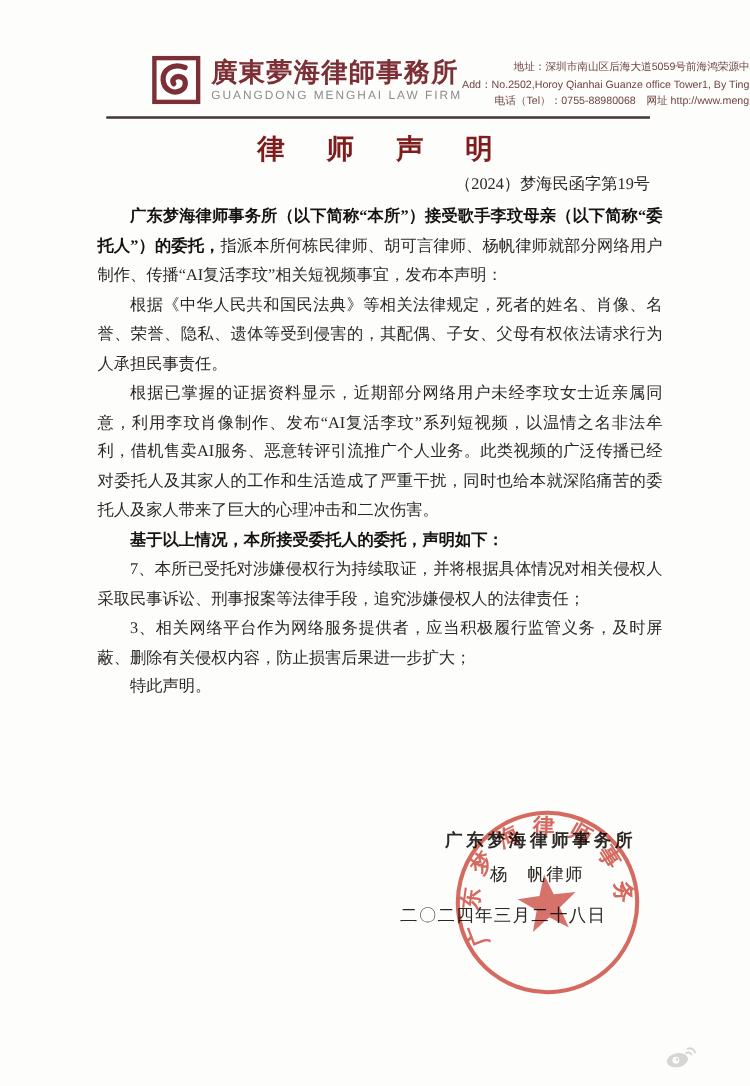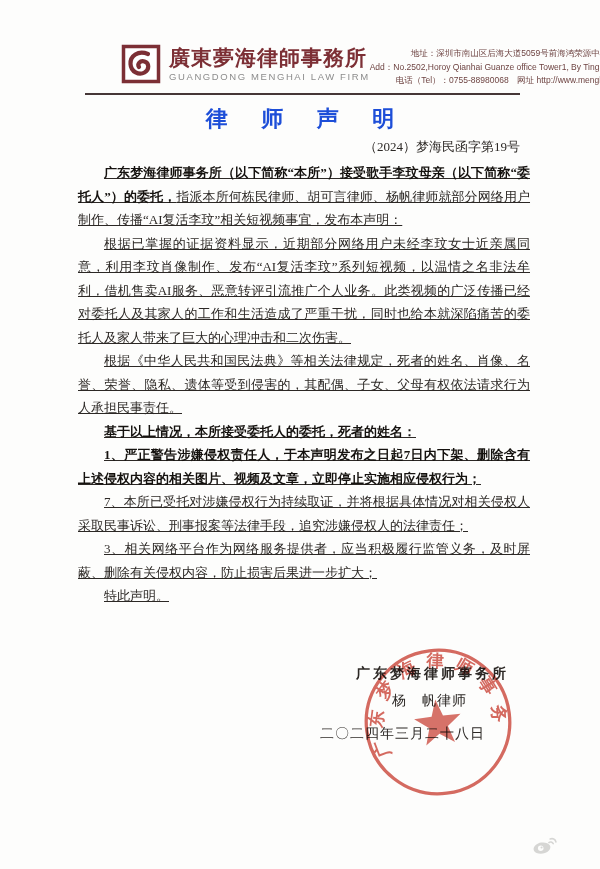--- a/index.html
+++ b/index.html
@@ -38,31 +38,31 @@
   }
   .head-rule {
     position: absolute; top: 93px; left: 85px; width: 435px;
     border-bottom: 2.5px solid #463737;
   }
 
   
   .doc-title {
     position: absolute; top: 104px; left: 0; width: 100%;
     text-align: center; font-size: 22px; font-weight: bold;
-    letter-spacing: 14px; text-indent: 14px; color: #1d4ed8;
+    letter-spacing: 14px; text-indent: 14px; color: #7f1d1d;
   }
   .ref-no {
     position: absolute; top: 138px; right: 80px;
     font-size: 13px; color: #2c2825;
   }
 
   
   .doc-body {
     position: absolute; top: 161px; left: 78px; width: 452px;
-    font-size: 13px; line-height: 23.5px; text-align: justify; text-decoration: underline;
+    font-size: 13px; line-height: 23.5px; text-align: justify;
   }
   .doc-body p { margin: 0; text-indent: 2em; }
   .bd { font-weight: bold; color: #15120f; }
 
   
   .sig-block {
     position: absolute; top: 660px; right: 75px; width: 240px;
     font-size: 14px; line-height: 27px;
   }
   .sig-firm { font-weight: bold; text-align: right; padding-right: 16px; letter-spacing: 3px; }
@@ -114,24 +114,23 @@
       <div>电话（Tel）：0755-88980068　网址 http://www.menghailaw.com</div>
     </div>
   </div>
   <div class="head-rule"></div>
 
   <div class="doc-title">律 师 声 明</div>
   <div class="ref-no">（2024）梦海民函字第19号</div>
 
   <div class="doc-body">
     <p><span class="bd">广东梦海律师事务所（以下简称“本所”）接受歌手李玟母亲（以下简称“委托人”）的委托，</span><span>指派本所何栋民律师、胡可言律师、杨帆律师就部分网络用户制作、传播“AI复活李玟”相关短视频事宜，发布本声明：</span></p>
+    <p>根据《中华人民共和国民法典》等相关法律规定，死者的姓名、肖像、名誉、荣誉、隐私、遗体等受到侵害的，其配偶、子女、父母有权依法请求行为人承担民事责任。</p>
     <p>根据已掌握的证据资料显示，近期部分网络用户未经李玟女士近亲属同意，利用李玟肖像制作、发布“AI复活李玟”系列短视频，以温情之名非法牟利，借机售卖AI服务、恶意转评引流推广个人业务。此类视频的广泛传播已经对委托人及其家人的工作和生活造成了严重干扰，同时也给本就深陷痛苦的委托人及家人带来了巨大的心理冲击和二次伤害。</p>
-    <p>根据《中华人民共和国民法典》等相关法律规定，死者的姓名、肖像、名誉、荣誉、隐私、遗体等受到侵害的，其配偶、子女、父母有权依法请求行为人承担民事责任。</p>
-    <p class="bd">基于以上情况，本所接受委托人的委托，死者的姓名：</p>
-    <p class="bd">1、严正警告涉嫌侵权责任人，于本声明发布之日起7日内下架、删除含有上述侵权内容的相关图片、视频及文章，立即停止实施相应侵权行为；</p>
+    <p class="bd">基于以上情况，本所接受委托人的委托，声明如下：</p>
     <p>7、本所已受托对涉嫌侵权行为持续取证，并将根据具体情况对相关侵权人采取民事诉讼、刑事报案等法律手段，追究涉嫌侵权人的法律责任；</p>
     <p>3、相关网络平台作为网络服务提供者，应当积极履行监管义务，及时屏蔽、删除有关侵权内容，防止损害后果进一步扩大；</p>
     <p>特此声明。</p>
   </div>
 
   <div class="sig-block">
     <div class="sig-firm">广东梦海律师事务所</div>
     <div class="sig-lawyer">杨　帆律师</div>
     <div class="sig-date">二〇二四年三月二十八日</div>
   </div>

